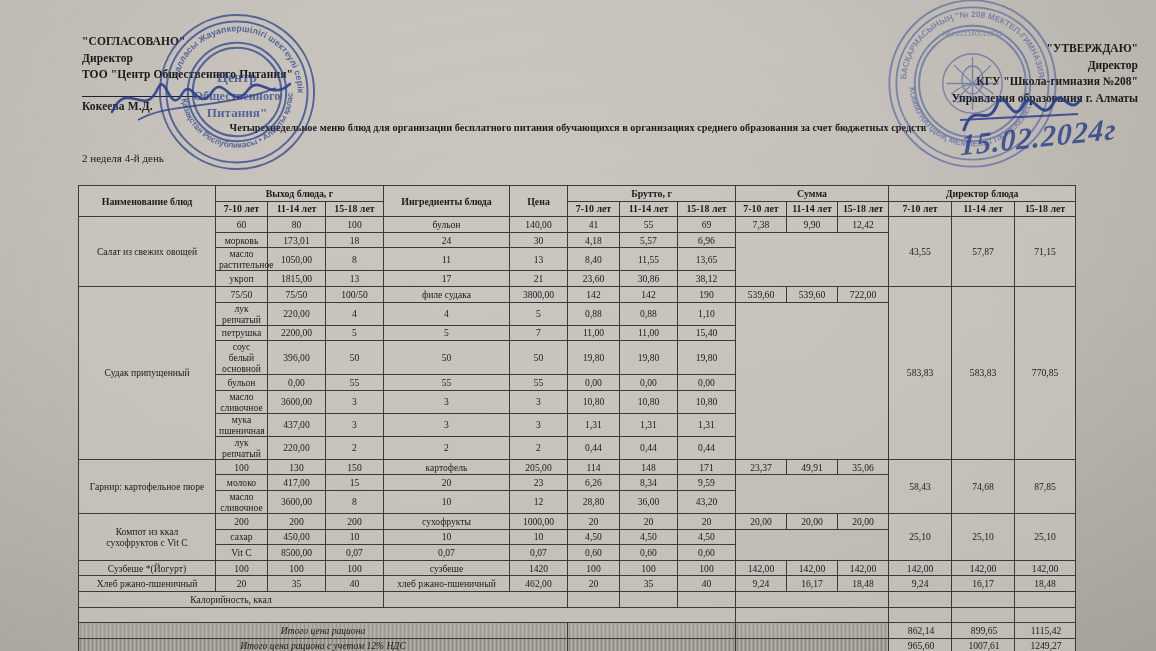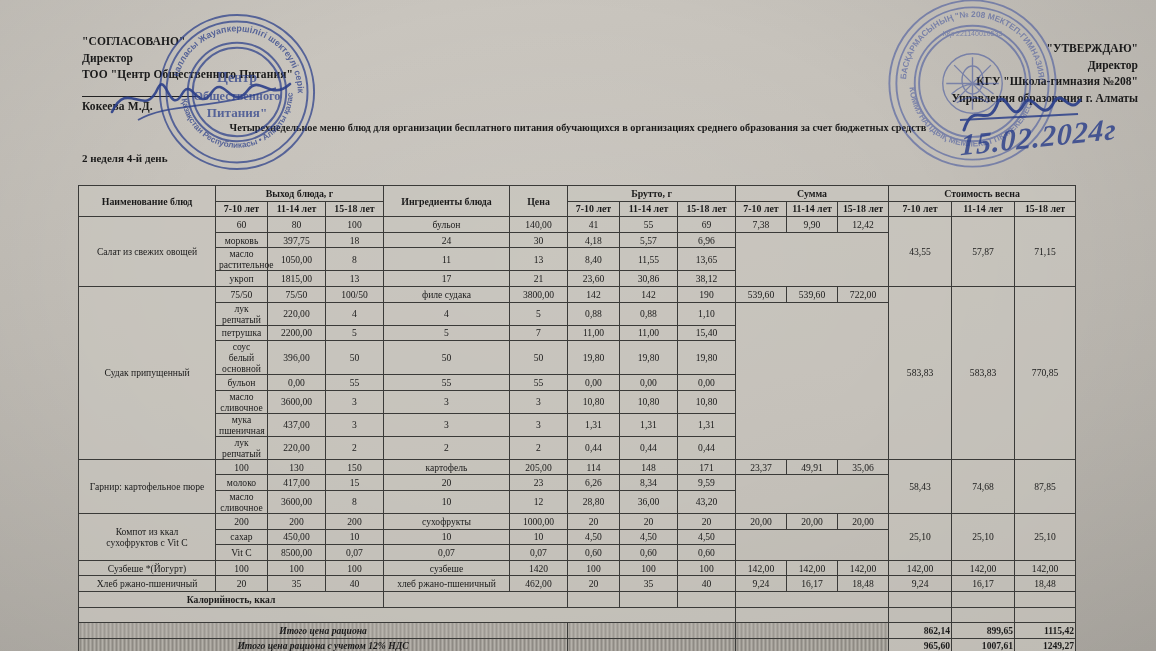--- a/index.html
+++ b/index.html
@@ -44,21 +44,21 @@
     border-top: 1.3px solid #222; vertical-align: middle;
     margin-right: 4px; position: relative; top: -3px;
   }
   .title-block {
     position: absolute; left: 0; right: 0; top: 118px;
     text-align: center;
     font-size: 10.3px; font-weight: bold; line-height: 20px;
   }
   .week-day {
     position: absolute; left: 82px; top: 152px;
-    font-size: 11px; font-weight: bold;
+    font-size: 11px; font-weight: normal;
   }
 
   
   .stamp {
     position: absolute;
     border-radius: 50%;
     pointer-events: none;
     opacity: .72;
   }
   .stamp-left {
@@ -107,31 +107,31 @@
     font-weight: bold;
     font-size: 9.9px;
   }
   td.name, td.ingr {
     text-align: left;
     padding-left: 4px;
   }
   td.name { font-size: 9.8px; }
   td.ingr { font-size: 9.5px; }
   .cal-row td {
-    text-align: left; font-weight: bold; height: 15px;
+    text-align: left; font-weight: normal; height: 15px;
   }
   .blank-row td { height: 14px; }
   .total-row td {
-    font-weight: bold; font-style: italic;
+    font-weight: normal; font-style: italic;
     text-align: left;
     height: 14.5px;
     background: rgba(150,146,140,0.45);
   }
   .total-row td.num {
-    text-align: right; padding-right: 1px; font-style: normal;
+    padding-right: 1px; font-style: normal;
     background: rgba(201,197,190,0.40);
   }
   .total-row td.shade {
     background: repeating-linear-gradient(90deg, rgba(130,126,120,.55) 0 2px, rgba(175,171,164,.45) 2px 4px);
   }
   .total-row td.shade2 {
     background: repeating-linear-gradient(90deg, rgba(110,106,100,.60) 0 2px, rgba(168,164,157,.45) 2px 4px);
   }
   td.grp { vertical-align: top; padding-top: 1px; }
   td.cost { vertical-align: top; padding-top: 1px; }
@@ -240,21 +240,21 @@
           <col style="width:61px">
       </colgroup>
       <thead>
         <tr>
           <th rowspan="2">Наименование блюд</th>
           <th colspan="3">Выход блюда, г</th>
           <th rowspan="2">Ингредиенты блюда</th>
           <th rowspan="2">Цена</th>
           <th colspan="3">Брутто, г</th>
           <th colspan="3">Сумма</th>
-          <th colspan="3">Стоимость весна</th>
+          <th colspan="3">Директор блюда</th>
         </tr>
         <tr>
           <th>7-10 лет</th>
           <th>11-14 лет</th>
           <th>15-18 лет</th>
           <th>7-10 лет</th>
           <th>11-14 лет</th>
           <th>15-18 лет</th>
           <th>7-10 лет</th>
           <th>11-14 лет</th>
@@ -279,21 +279,21 @@
             <td>69</td>
             <td>7,38</td>
             <td>9,90</td>
             <td>12,42</td>
             <td class="cost" rowspan="4">43,55</td>
             <td class="cost" rowspan="4">57,87</td>
             <td class="cost" rowspan="4">71,15</td>
           </tr>
           <tr>
             <td class="ingr">морковь</td>
-            <td>397,75</td>
+            <td>173,01</td>
             <td>18</td>
             <td>24</td>
             <td>30</td>
             <td>4,18</td>
             <td>5,57</td>
             <td>6,96</td>
           </tr>
           <tr>
             <td class="ingr">масло растительное</td>
             <td>1050,00</td>

